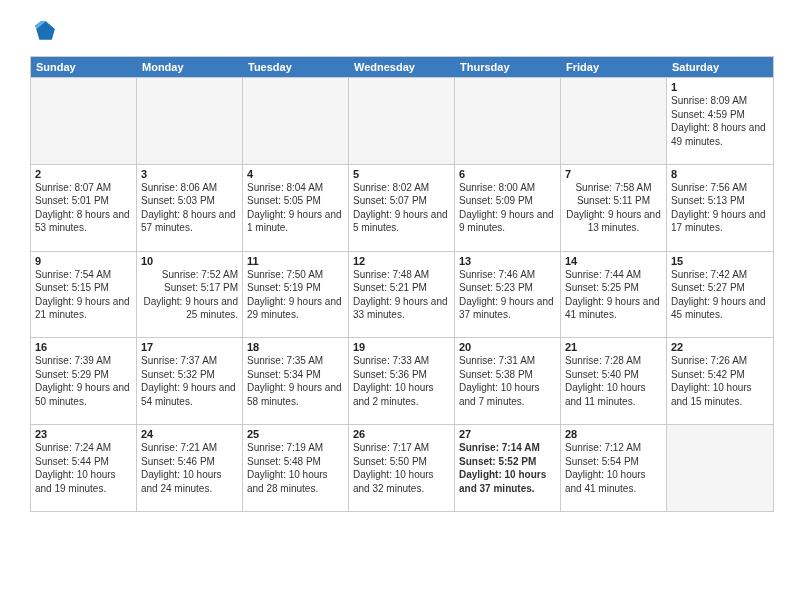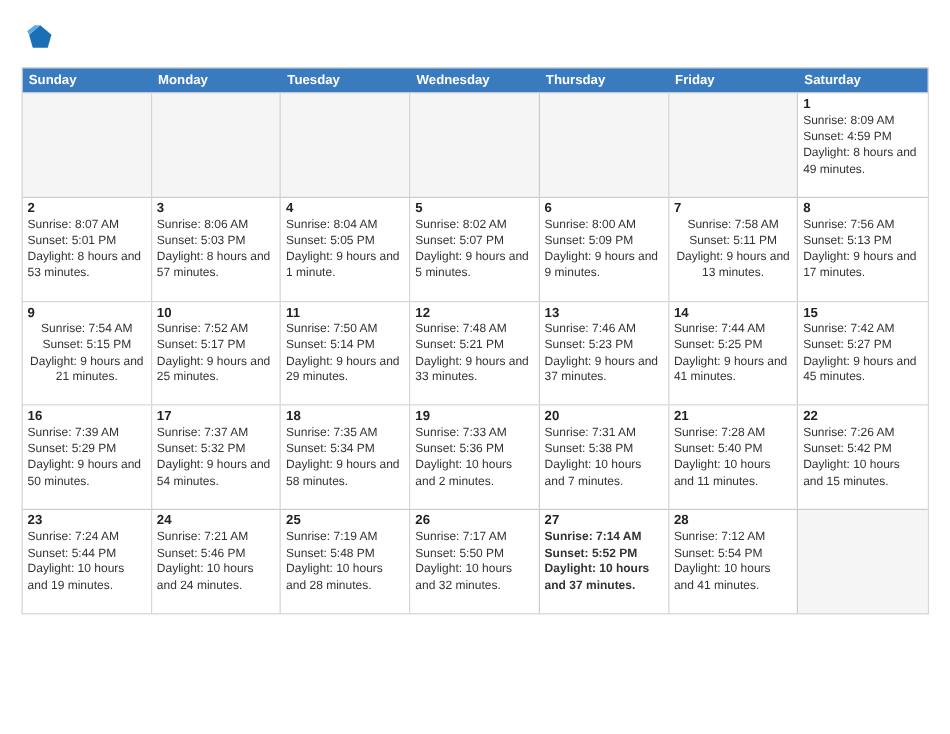--- a/index.html
+++ b/index.html
@@ -6,21 +6,21 @@
     body {
       font-family: Arial, sans-serif;
       background: #fff;
       width: 792px;
       height: 612px;
       overflow: hidden;
     }
     .page {
       width: 792px;
       height: 524px;
-      padding: 18px 18px 12px 18px;
+      padding: 18px 18px 12px 30px;
       display: flex;
       flex-direction: column;
     }
     .header {
       display: flex;
       justify-content: space-between;
       align-items: flex-start;
       margin-bottom: 10px;
     }
     .logo {
@@ -198,34 +198,34 @@
           <div class="cal-cell">
             <div class="day-num">8</div>
             <div class="day-info" style="white-space: pre-line;">Sunrise: 7:56 AM
 Sunset: 5:13 PM
 Daylight: 9 hours and 17 minutes.</div>
           </div>
         </div>
         <div class="cal-row">
           <div class="cal-cell">
             <div class="day-num">9</div>
-            <div class="day-info" style="white-space: pre-line; text-align: center;">Sunrise: 7:54 AM
+            <div class="day-info" style="white-space: pre-line;">Sunrise: 7:54 AM
 Sunset: 5:15 PM
 Daylight: 9 hours and 21 minutes.</div>
           </div>
           <div class="cal-cell">
             <div class="day-num">10</div>
-            <div class="day-info" style="white-space: pre-line;">Sunrise: 7:52 AM
+            <div class="day-info" style="white-space: pre-line; text-align: right;">Sunrise: 7:52 AM
 Sunset: 5:17 PM
 Daylight: 9 hours and 25 minutes.</div>
           </div>
           <div class="cal-cell">
             <div class="day-num">11</div>
             <div class="day-info" style="white-space: pre-line;">Sunrise: 7:50 AM
-Sunset: 5:14 PM
+Sunset: 5:19 PM
 Daylight: 9 hours and 29 minutes.</div>
           </div>
           <div class="cal-cell">
             <div class="day-num">12</div>
             <div class="day-info" style="white-space: pre-line;">Sunrise: 7:48 AM
 Sunset: 5:21 PM
 Daylight: 9 hours and 33 minutes.</div>
           </div>
           <div class="cal-cell">
             <div class="day-num">13</div>

